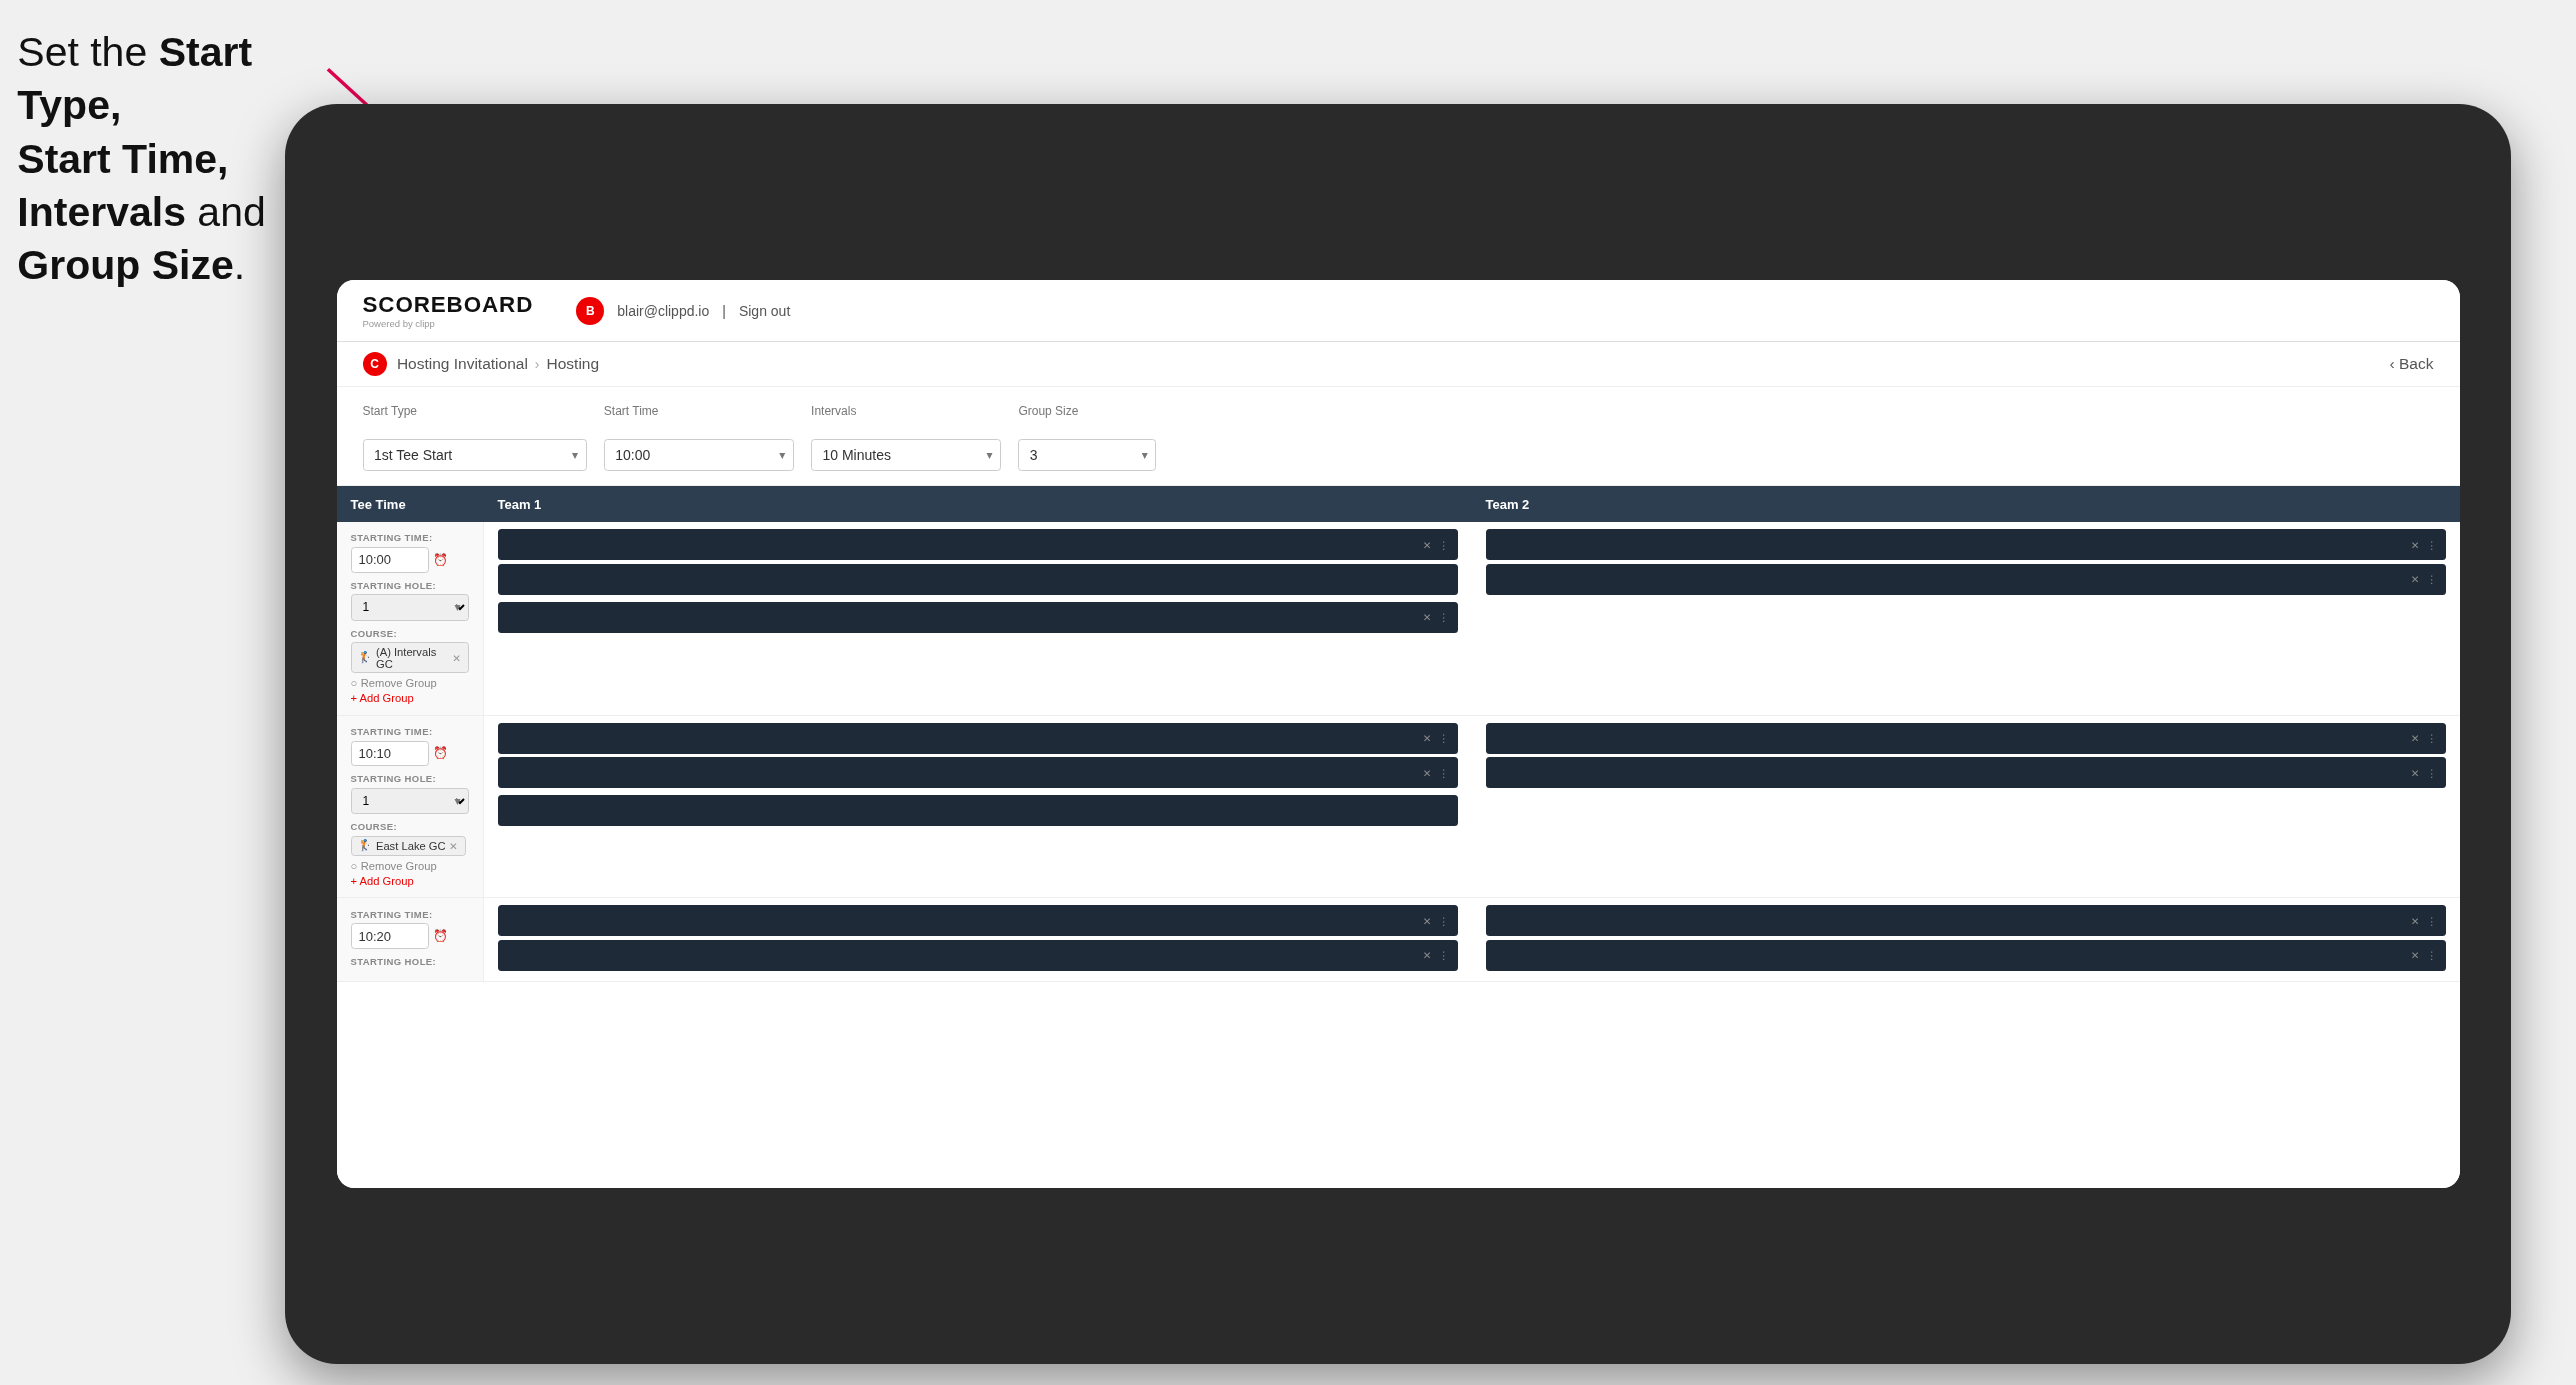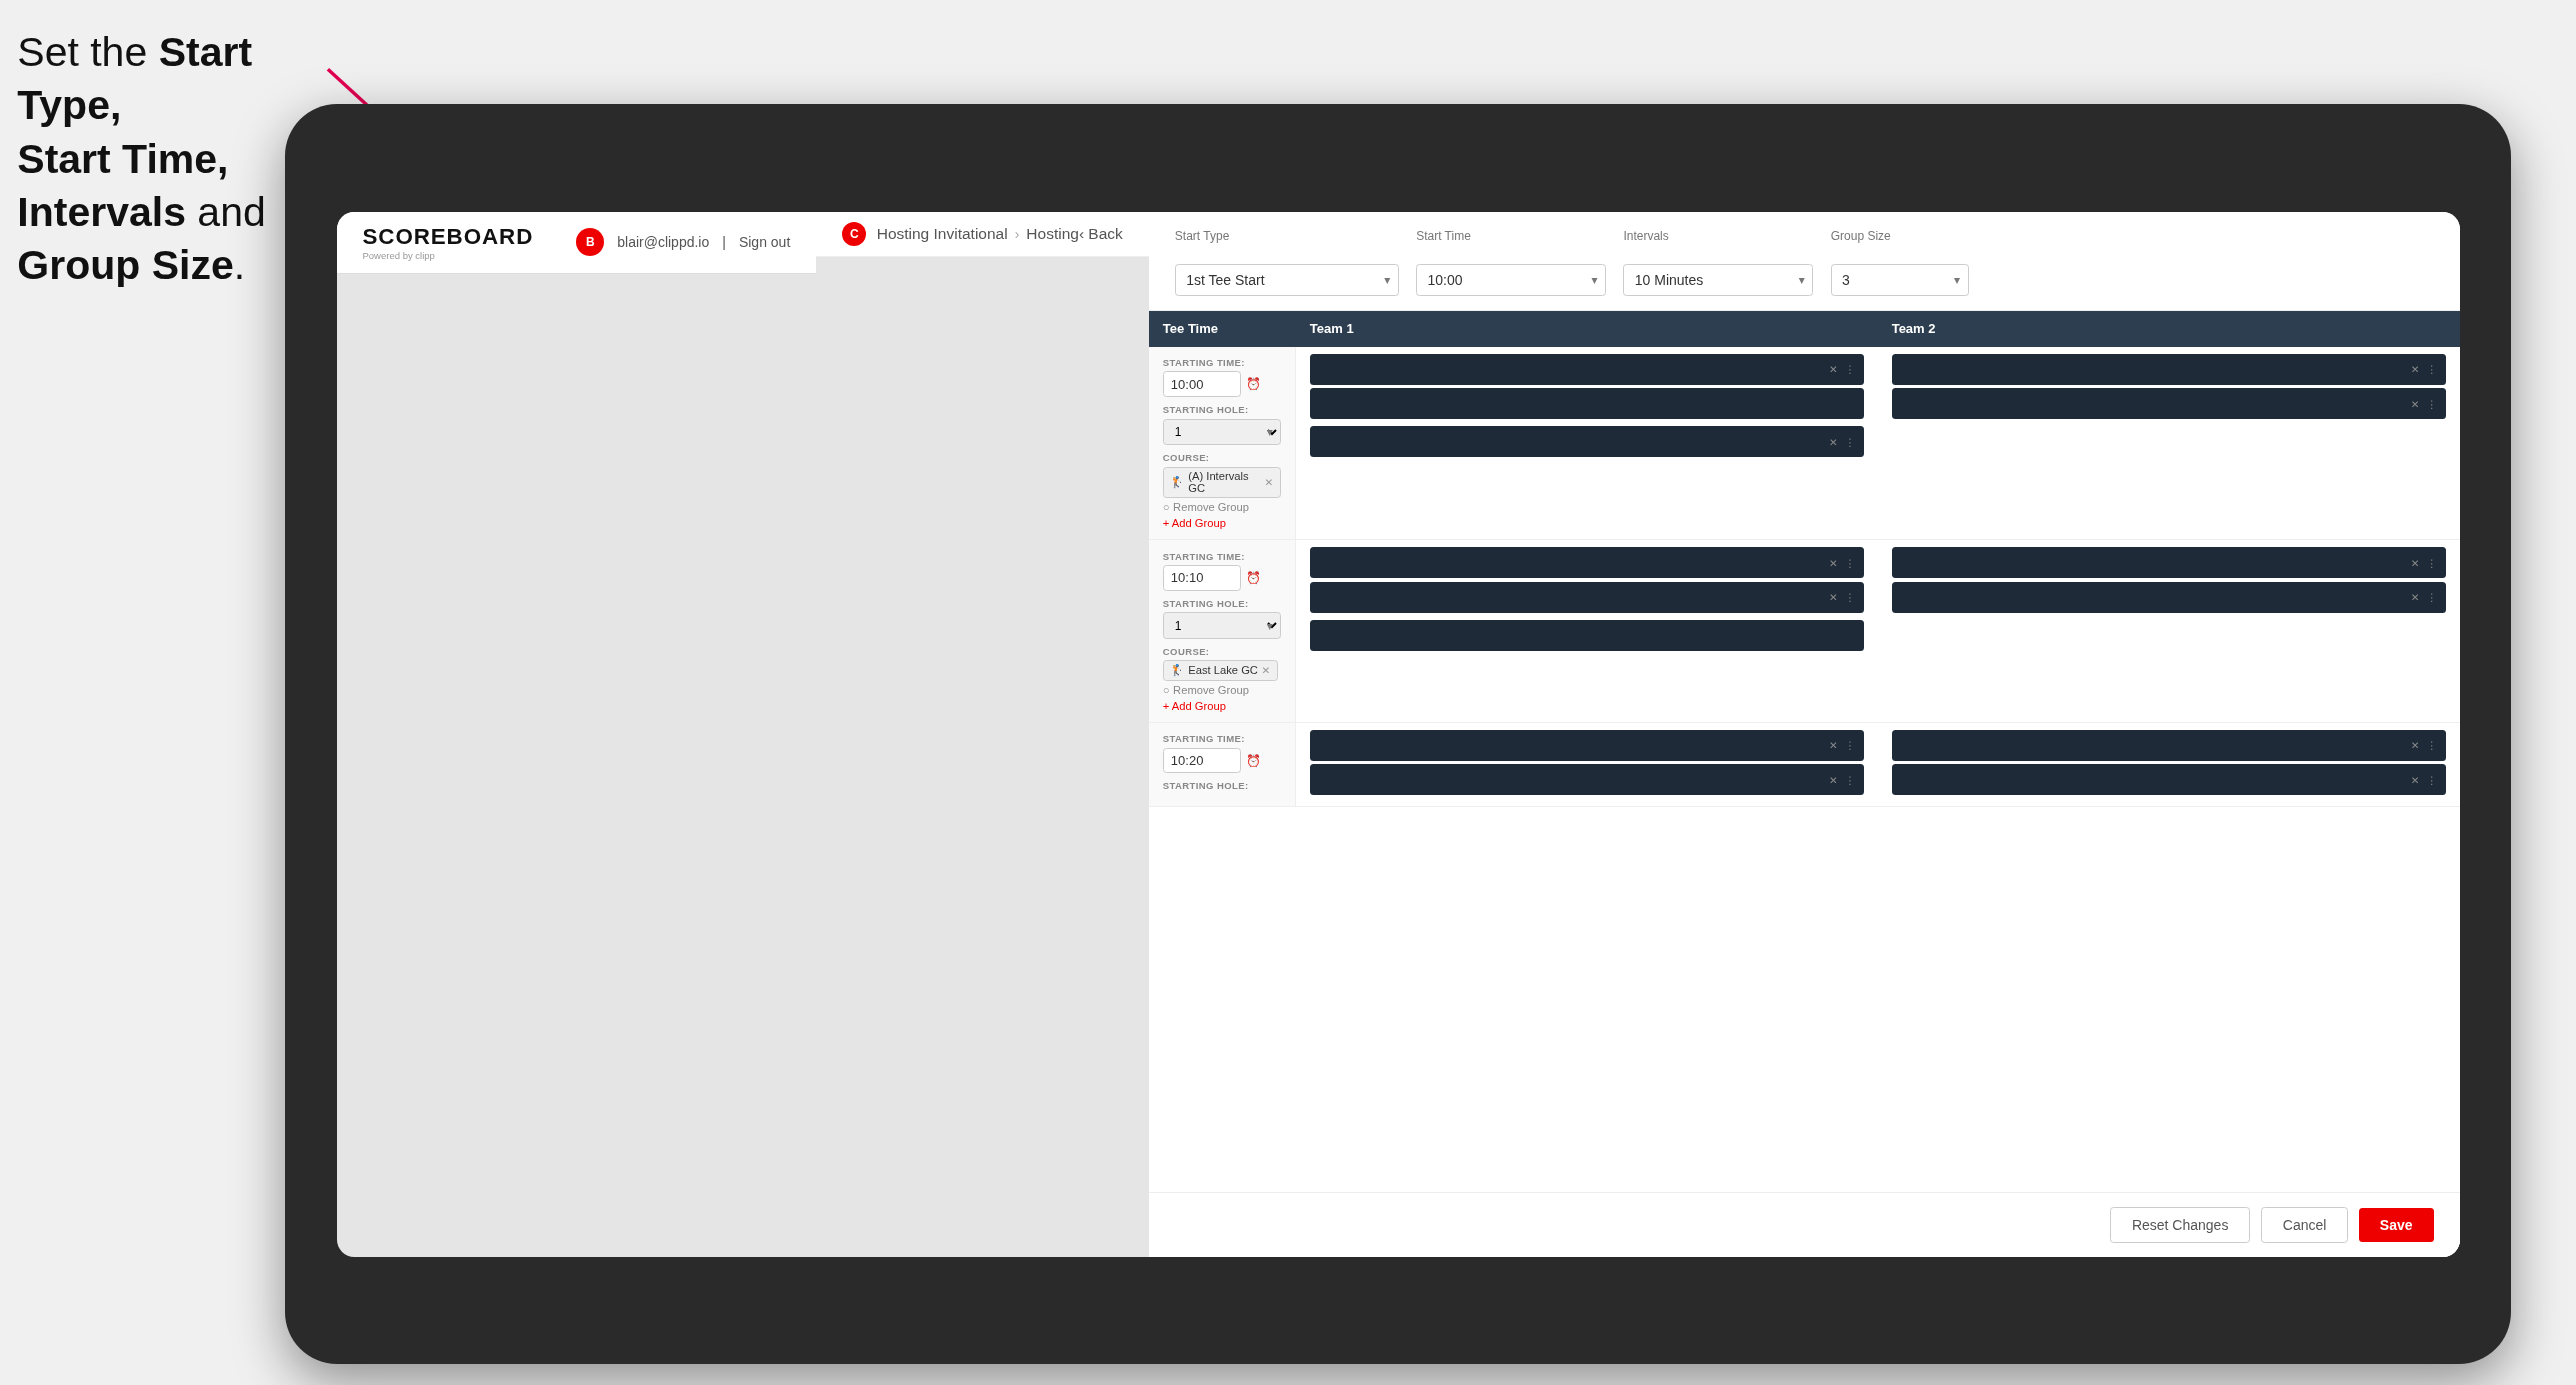--- a/index.html
+++ b/index.html
@@ -36,26 +36,26 @@
       background: #2a2a2a;
       border-radius: 52px;
       box-shadow: 0 17.3px 52px rgba(0,0,0,0.4);
       display: flex;
       align-items: center;
       justify-content: center;
     }
 
     .tablet-screen {
       width: 2123px;
-      height: 1045px;
+      height: 908px;
       background: #e5e5e5;
       border-radius: 17.3px;
       overflow: hidden;
       display: flex;
-      flex-direction: row;
+      flex-direction: column;
     }
 
     
     .navbar {
       background: white;
       border-bottom: 0.9px solid #ddd;
       display: flex;
       align-items: center;
       padding: 0 26px;
       height: 62px;
@@ -634,22 +634,17 @@
                   <span class="player-x">✕</span>
                   <span class="player-dots">⋮</span>
                 </div>
               </td>
             </tr>
 
           </tbody>
         </table>
       </div>
 
-      <div class="action-bar">
-        <button class="btn btn-reset">Reset Changes</button>
-        <button class="btn btn-cancel">Cancel</button>
-        <button class="btn btn-save">Save</button>
-      </div>
 
     </div>
   </div>
 </div>
 
 
 </body></html>

